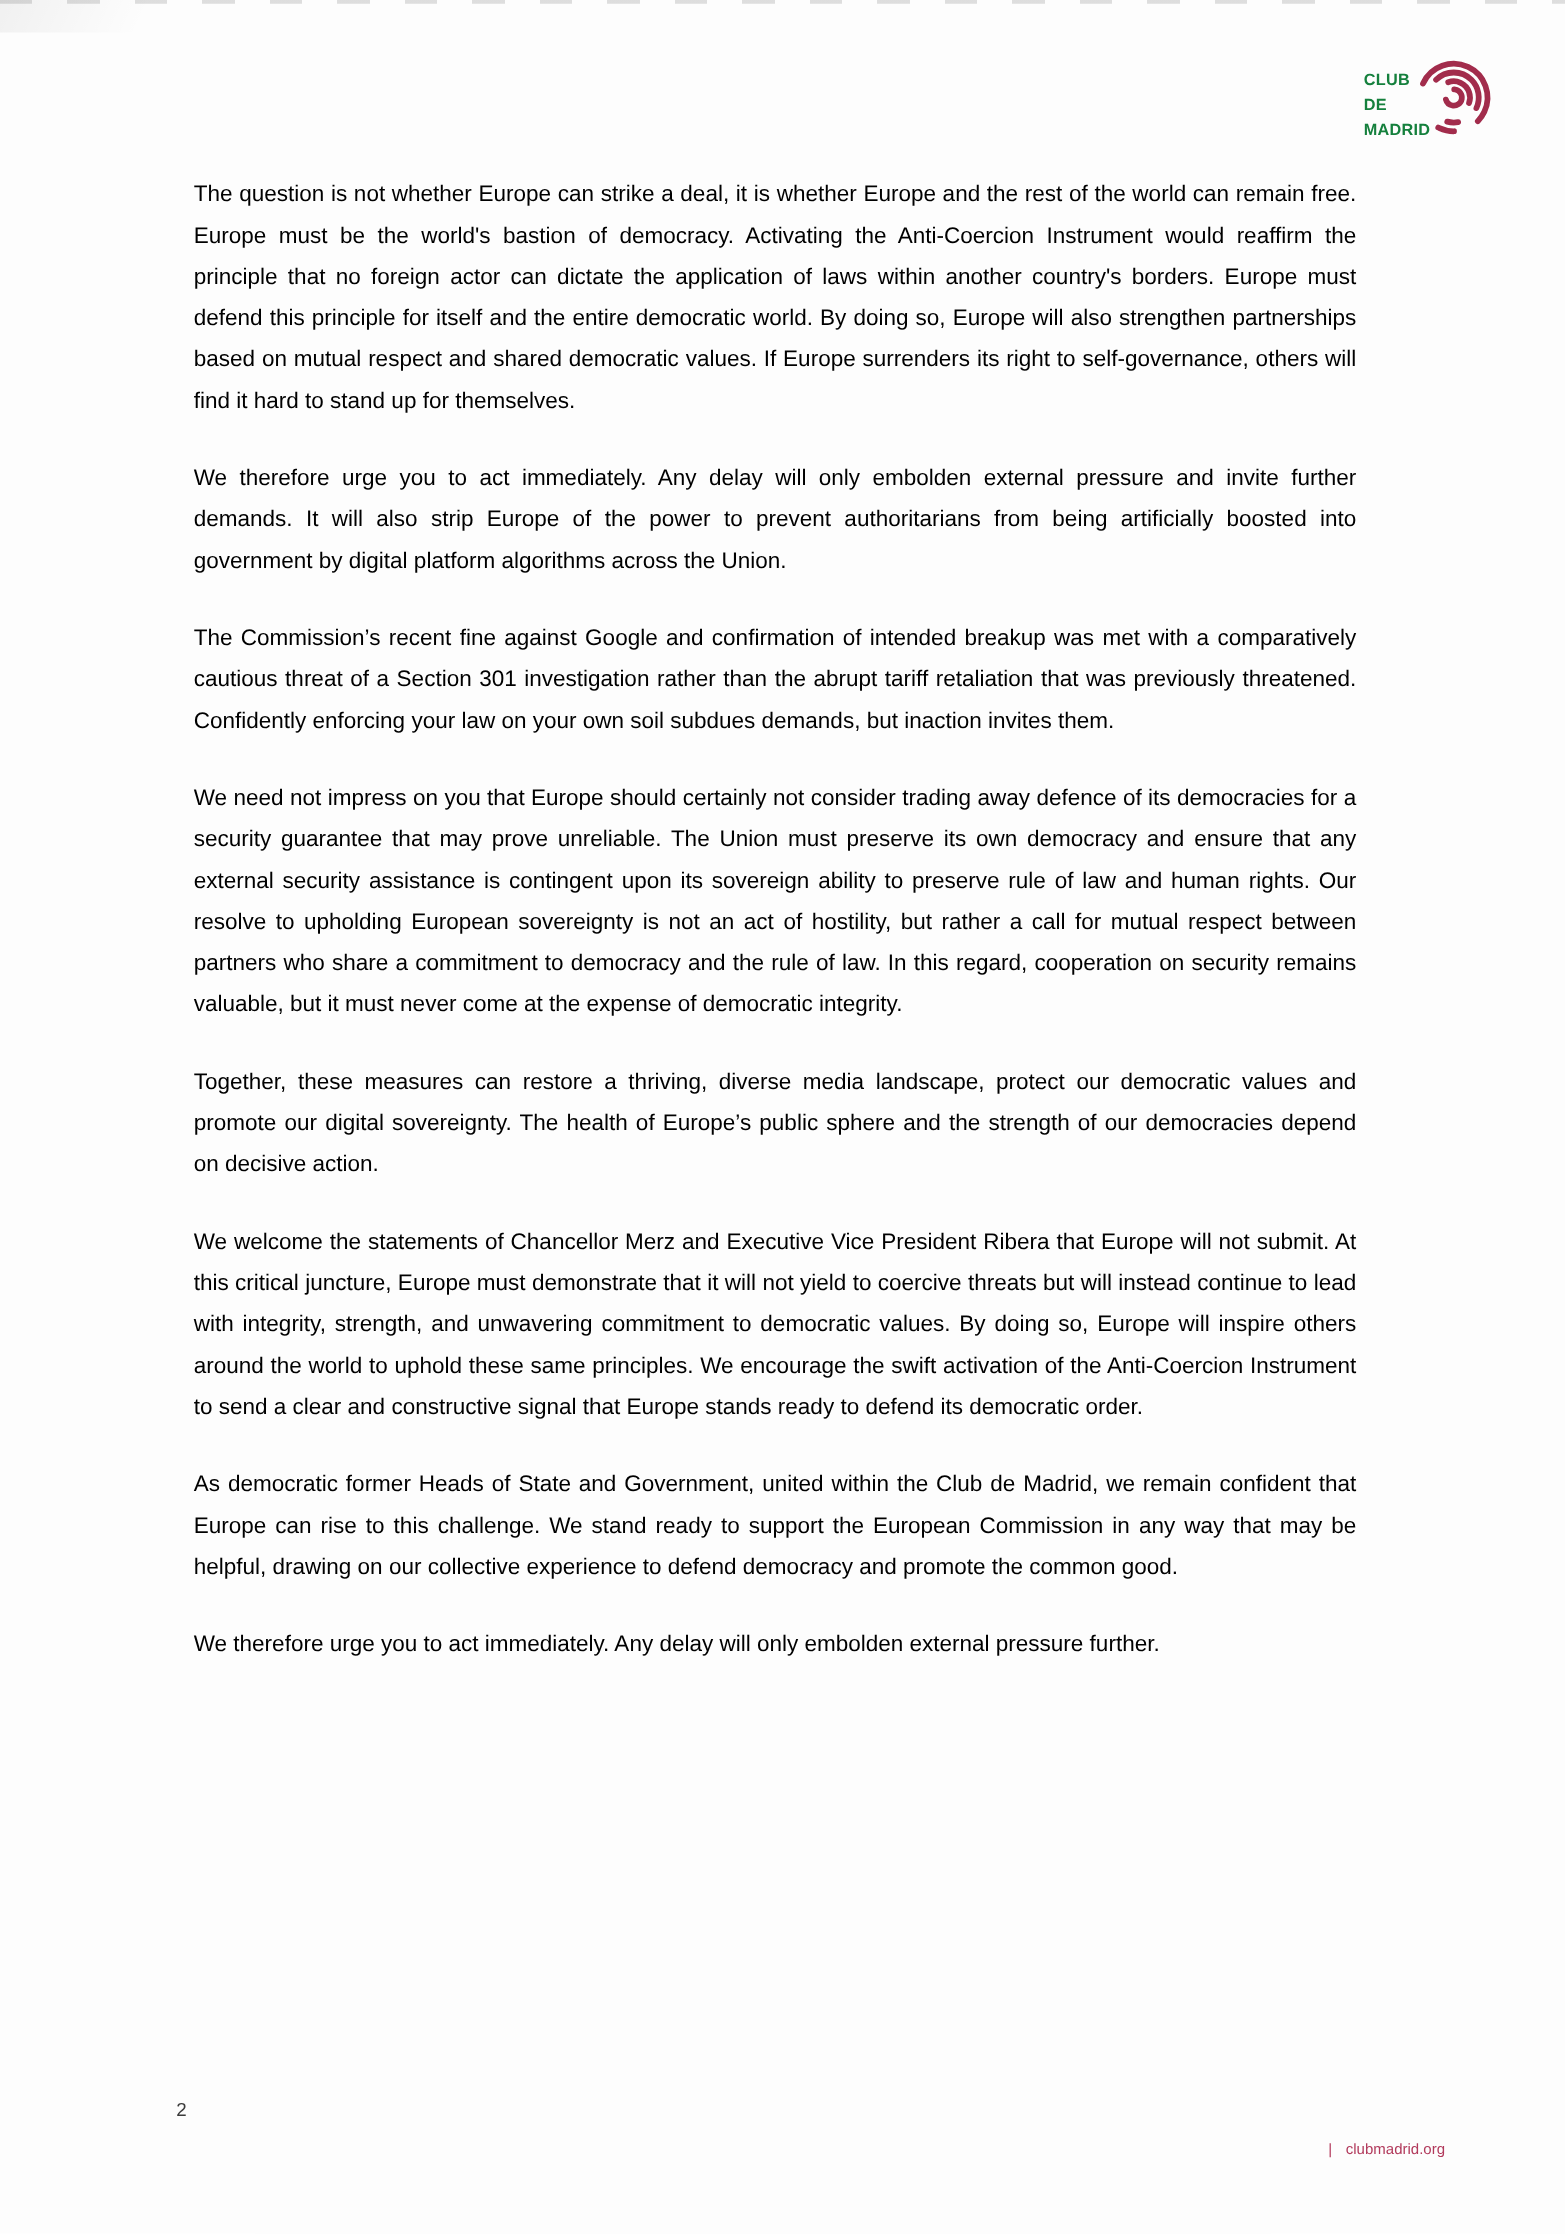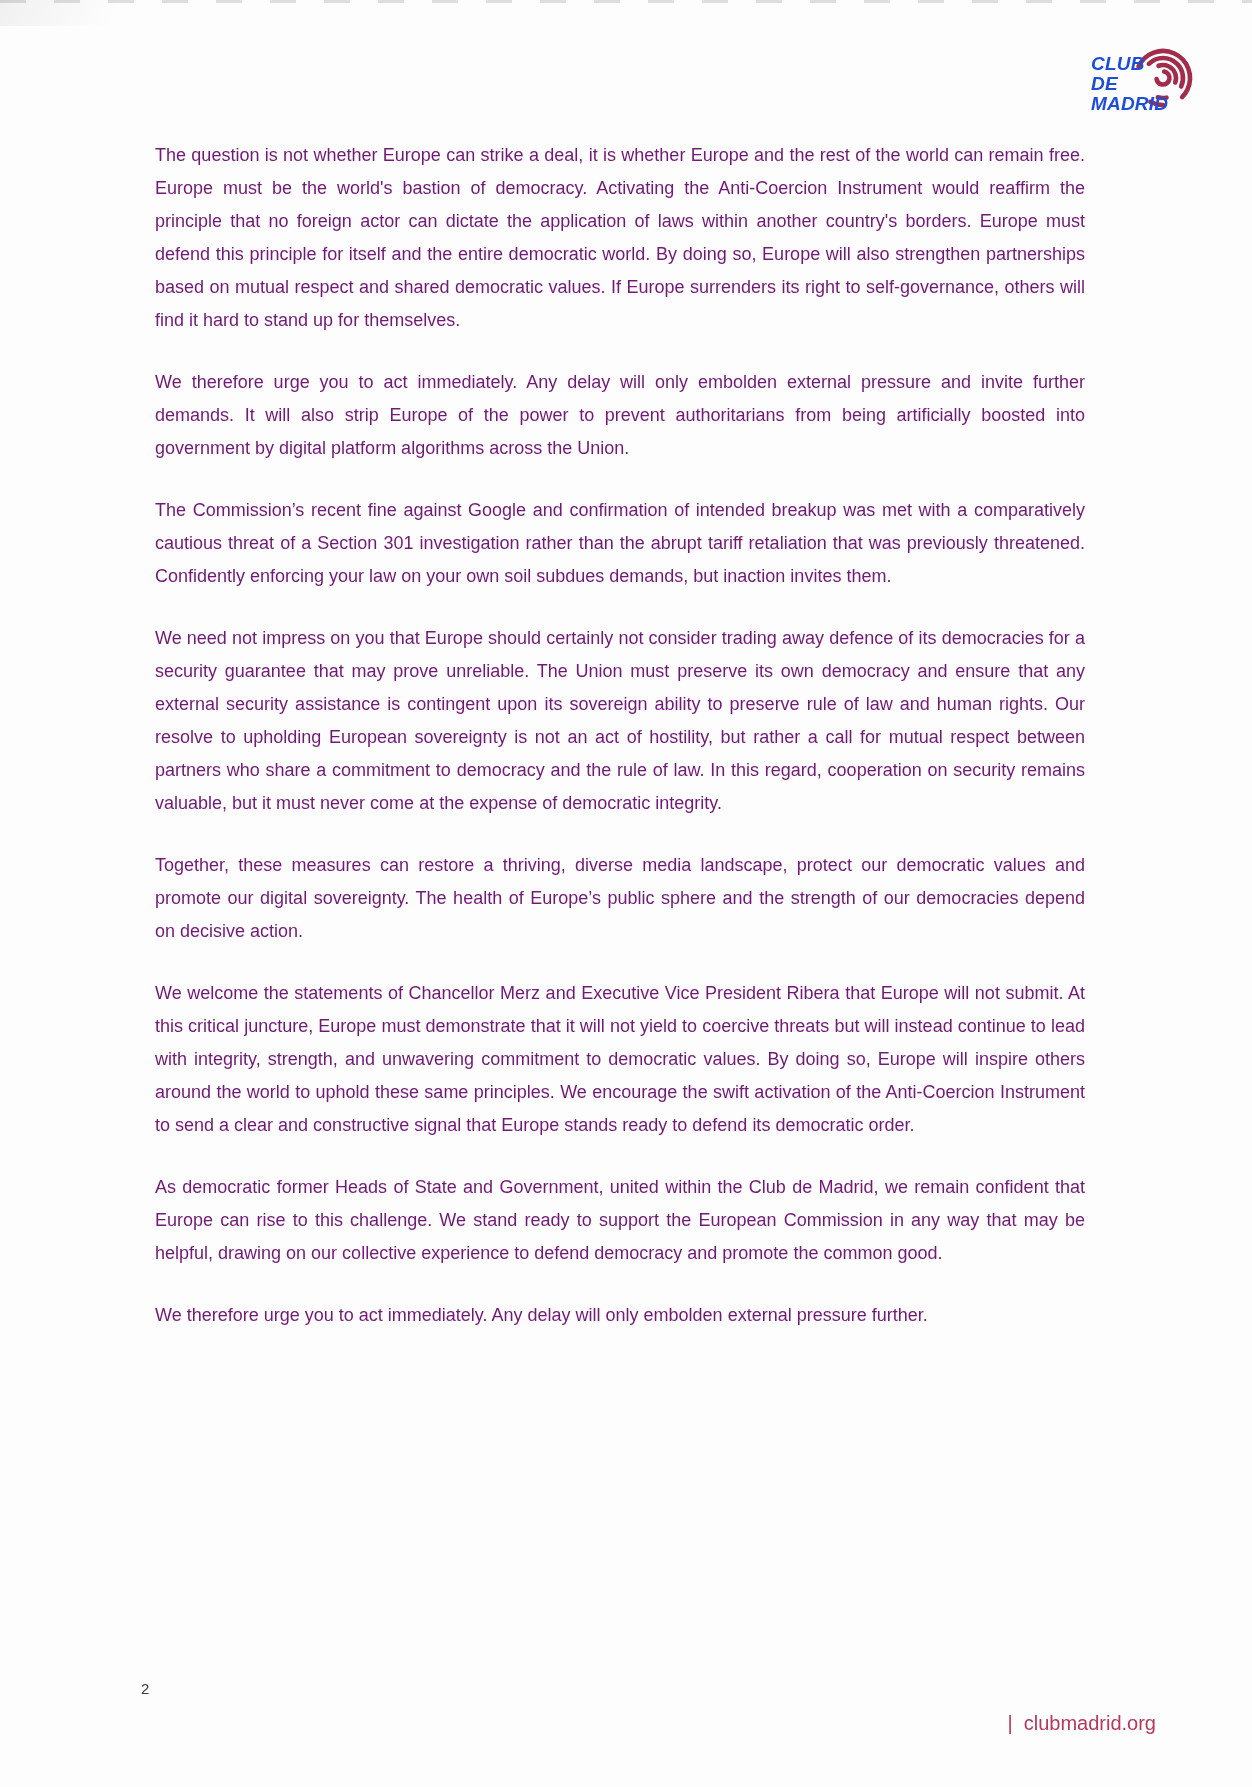--- a/index.html
+++ b/index.html
@@ -33,53 +33,52 @@
     top: 50px;
     left: 1091px;
     width: 120px;
     height: 70px;
   }
   .logo-svg { position: absolute; left: 42px; top: -10px; }
   .logo-text {
     position: absolute;
     left: 0; top: 4px;
     font-weight: 800;
-    font-size: 19px;
+    font-size: 13px;
     line-height: 20px;
     letter-spacing: 0.2px;
-    color: #1d4ed8;
+    color: #15803d;
     white-space: nowrap;
-    font-style: italic;
   }
 
   
   .content {
     position: absolute;
     left: 155px;
     top: 139px;
     width: 930px;
-    color: #701a75;
+    color: #000000;
     font-size: 18px;
     line-height: 33px;
     text-align: justify;
   }
   .content p { margin: 0 0 29px 0; }
 
   .page-number {
     position: absolute;
     left: 141px;
     top: 1680px;
     font-size: 15px;
     color: #3b3b3b;
   }
   .footer {
     position: absolute;
     right: 96px;
     top: 1712px;
-    font-size: 20px;
+    font-size: 12px;
     color: #b23a5c;
     white-space: nowrap;
   }
   .footer .sep { margin-right: 11px; }
 </style>
 </head>
 <body>
 
 <div class="page">
 

